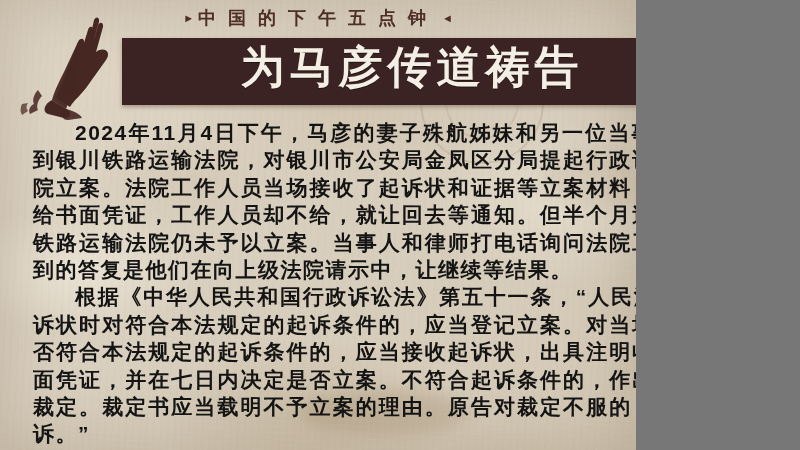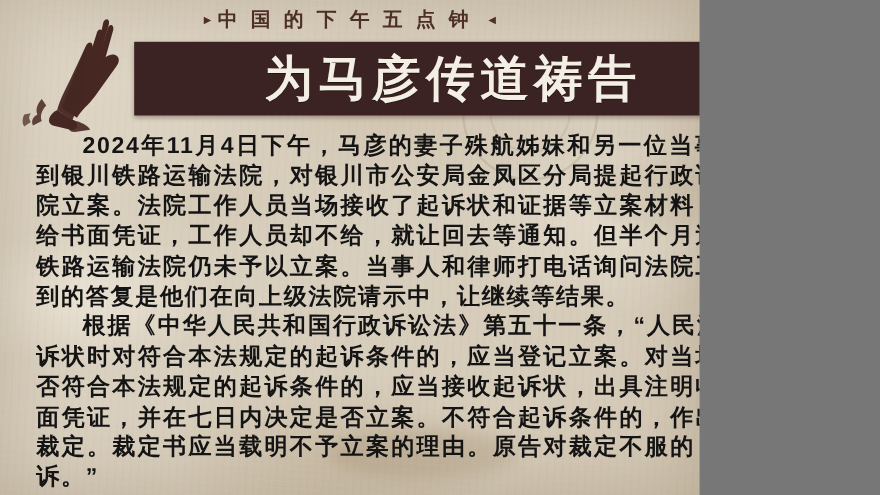--- a/index.html
+++ b/index.html
@@ -32,21 +32,21 @@
     position:absolute;left:0;top:6px;width:100%;text-align:center;
     font-family:"Liberation Serif",serif;font-weight:700;
     font-size:18px;color:#4d2f28;white-space:nowrap;
   }
   .tagline .tx{letter-spacing:12px;margin:0 2px;}
   .tagline .mk{font-size:12px;position:relative;top:-2px;color:#4d2f28;}
 
   
   .banner{
     position:absolute;left:122px;top:38px;width:580px;height:67px;
-    background:#3a2322;display:flex;align-items:center;justify-content:center;
+    background:#3a2322;display:flex;align-items:flex-start;justify-content:center;
     box-shadow:0 2px 4px rgba(60,40,30,.35);
   }
   .banner .t{
     color:#f4efe5;font-size:44px;font-weight:900;letter-spacing:5px;
     font-family:"Liberation Sans",sans-serif;text-shadow:0 1px 0 rgba(0,0,0,.4);
   }
 
   
   .hands{position:absolute;left:8px;top:12px;width:120px;height:110px;}
 

